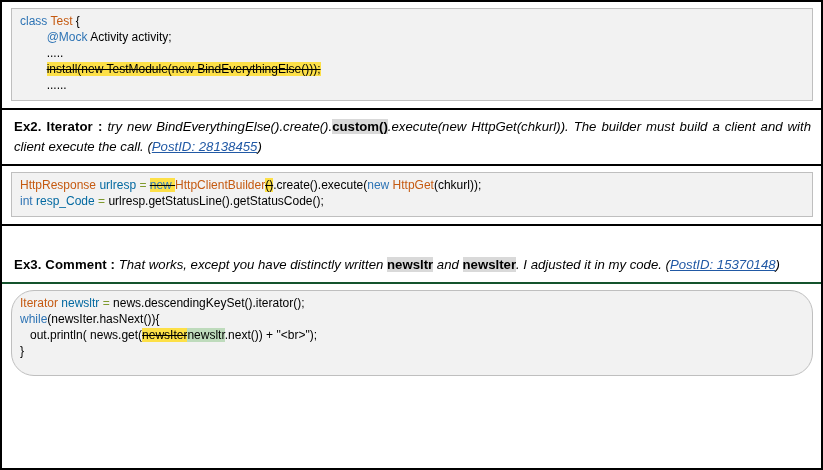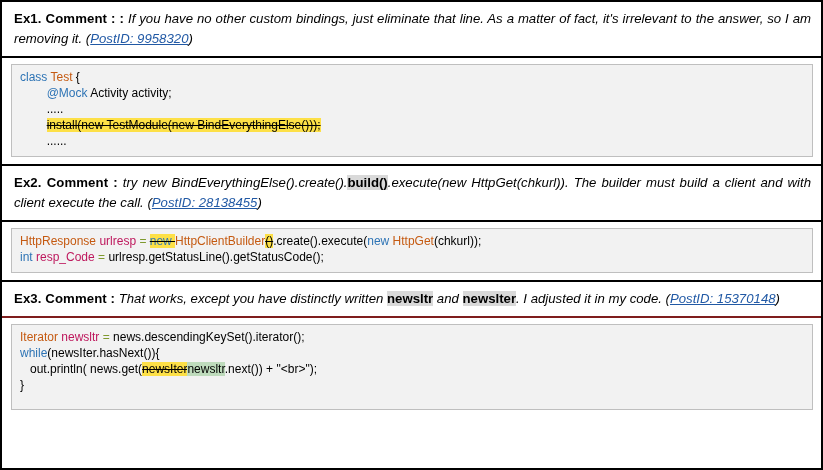--- a/index.html
+++ b/index.html
@@ -28,21 +28,22 @@
   }
 
   
   .comment-box {
     box-sizing: border-box;
     border-bottom: 2px solid #000000;
     padding: 7px 10px 7px 12px;
     background: #ffffff;
   }
   .example:last-child .comment-box {
-    border-bottom: 2px solid #7f1d1d;
+    border-bottom: 2px solid #14532d;
+    margin-top: 22px;
   }
   .comment-text {
     font-size: 13.2px;
     line-height: 1.52;
     color: #000000;
     text-align: justify;
     margin: 0;
   }
   .cmt-label {
     font-weight: bold;
@@ -86,54 +87,51 @@
     overflow: hidden;
   }
   .code-line {
     white-space: pre;
     min-height: 16px;
   }
 
   
   .tok-kw    { color: #2e74b5; }
   .tok-type  { color: #c55a11; }
-  .tok-var   { color: #be185d; }
+  .tok-var   { color: #0369a1; }
   .tok-op    { color: #7f9a2e; }
   .tok-plain { color: #000000; }
 
   .del {
     background: #fde047;
     text-decoration: line-through;
     text-decoration-color: #000000;
   }
   .ins {
     background: #bedbbc;
   }
 
   .h-box-1 { min-height: 86px; }
   .h-box-2 { min-height: 44px; }
-  .h-box-3 { min-height: 86px; }
+  .h-box-3 { min-height: 86px; border-radius: 23px; }
 </style>
 </head>
 <body>
 
 <div id="figure">
 
   <div class="example">
-    <div class="comment-box">
-      <p class="comment-text"><span class="cmt-label">Ex1. Comment : :</span><span class="cmt-body"> <span>If you have no other custom bindings, just eliminate that line. As a matter of fact, it's irrelevant to the answer, so I am removing it. (</span><span class="postid">PostID: 9958320</span><span>)</span></span></p>
-    </div>
     <div class="code-wrap">
       <div class="code-box h-box-1"><div class="code-line"><span class="tok-kw">class </span><span class="tok-type">Test </span><span class="tok-plain">{</span></div><div class="code-line"><span class="tok-plain">        </span><span class="tok-kw">@Mock</span><span class="tok-plain"> Activity activity;</span></div><div class="code-line"><span class="tok-plain">        .....</span></div><div class="code-line"><span class="tok-plain">        </span><span class="tok-plain del">install(new TestModule(new BindEverythingElse()));</span></div><div class="code-line"><span class="tok-plain">        ......</span></div></div>
     </div>
   </div>
 
   <div class="example">
     <div class="comment-box">
-      <p class="comment-text"><span class="cmt-label">Ex2.  Comment  :</span><span class="cmt-body"> <span>try  new  BindEverythingElse().create().</span><span class="inline-code">build()</span><span>.execute(new  HttpGet(chkurl)).  The  builder must build a client and with client execute the call. (</span><span class="postid">PostID: 28138455</span><span>)</span></span></p>
+      <p class="comment-text"><span class="cmt-label">Ex2.  Iterator  :</span><span class="cmt-body"> <span>try  new  BindEverythingElse().create().</span><span class="inline-code">custom()</span><span>.execute(new  HttpGet(chkurl)).  The  builder must build a client and with client execute the call. (</span><span class="postid">PostID: 28138455</span><span>)</span></span></p>
     </div>
     <div class="code-wrap">
       <div class="code-box h-box-2"><div class="code-line"><span class="tok-type">HttpResponse </span><span class="tok-var">urlresp </span><span class="tok-op">= </span><span class="tok-kw del">new </span><span class="tok-type">HttpClientBuilder</span><span class="tok-plain del">()</span><span class="tok-plain">.create().execute(</span><span class="tok-kw">new </span><span class="tok-type">HttpGet</span><span class="tok-plain">(chkurl));</span></div><div class="code-line"><span class="tok-kw">int </span><span class="tok-var">resp_Code </span><span class="tok-op">= </span><span class="tok-plain">urlresp.getStatusLine().getStatusCode();</span></div></div>
     </div>
   </div>
 
   <div class="example">
     <div class="comment-box">
       <p class="comment-text"><span class="cmt-label">Ex3. Comment :</span><span class="cmt-body"> <span>That works, except you have distinctly written </span><span class="inline-code">newsltr</span><span> and </span><span class="inline-code">newslter</span><span>. I adjusted it in my code. (</span><span class="postid">PostID: 15370148</span><span>)</span></span></p>
     </div>

